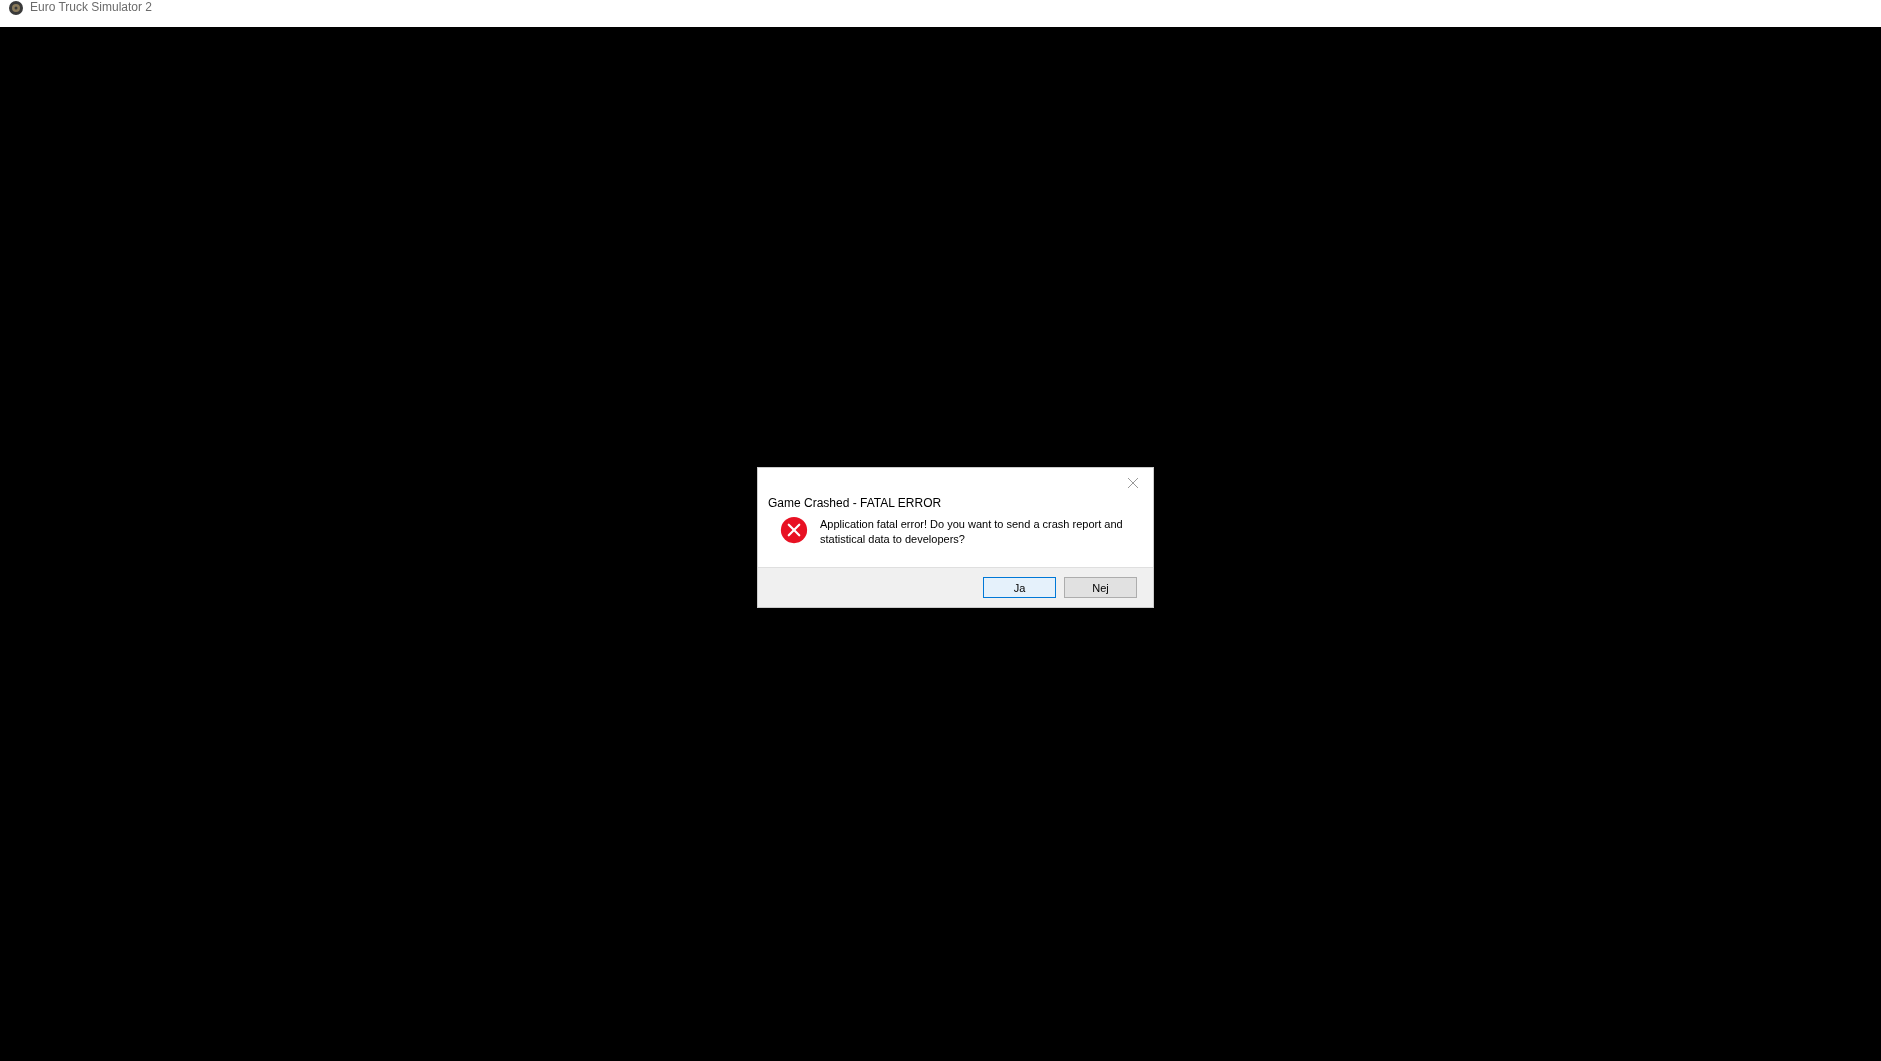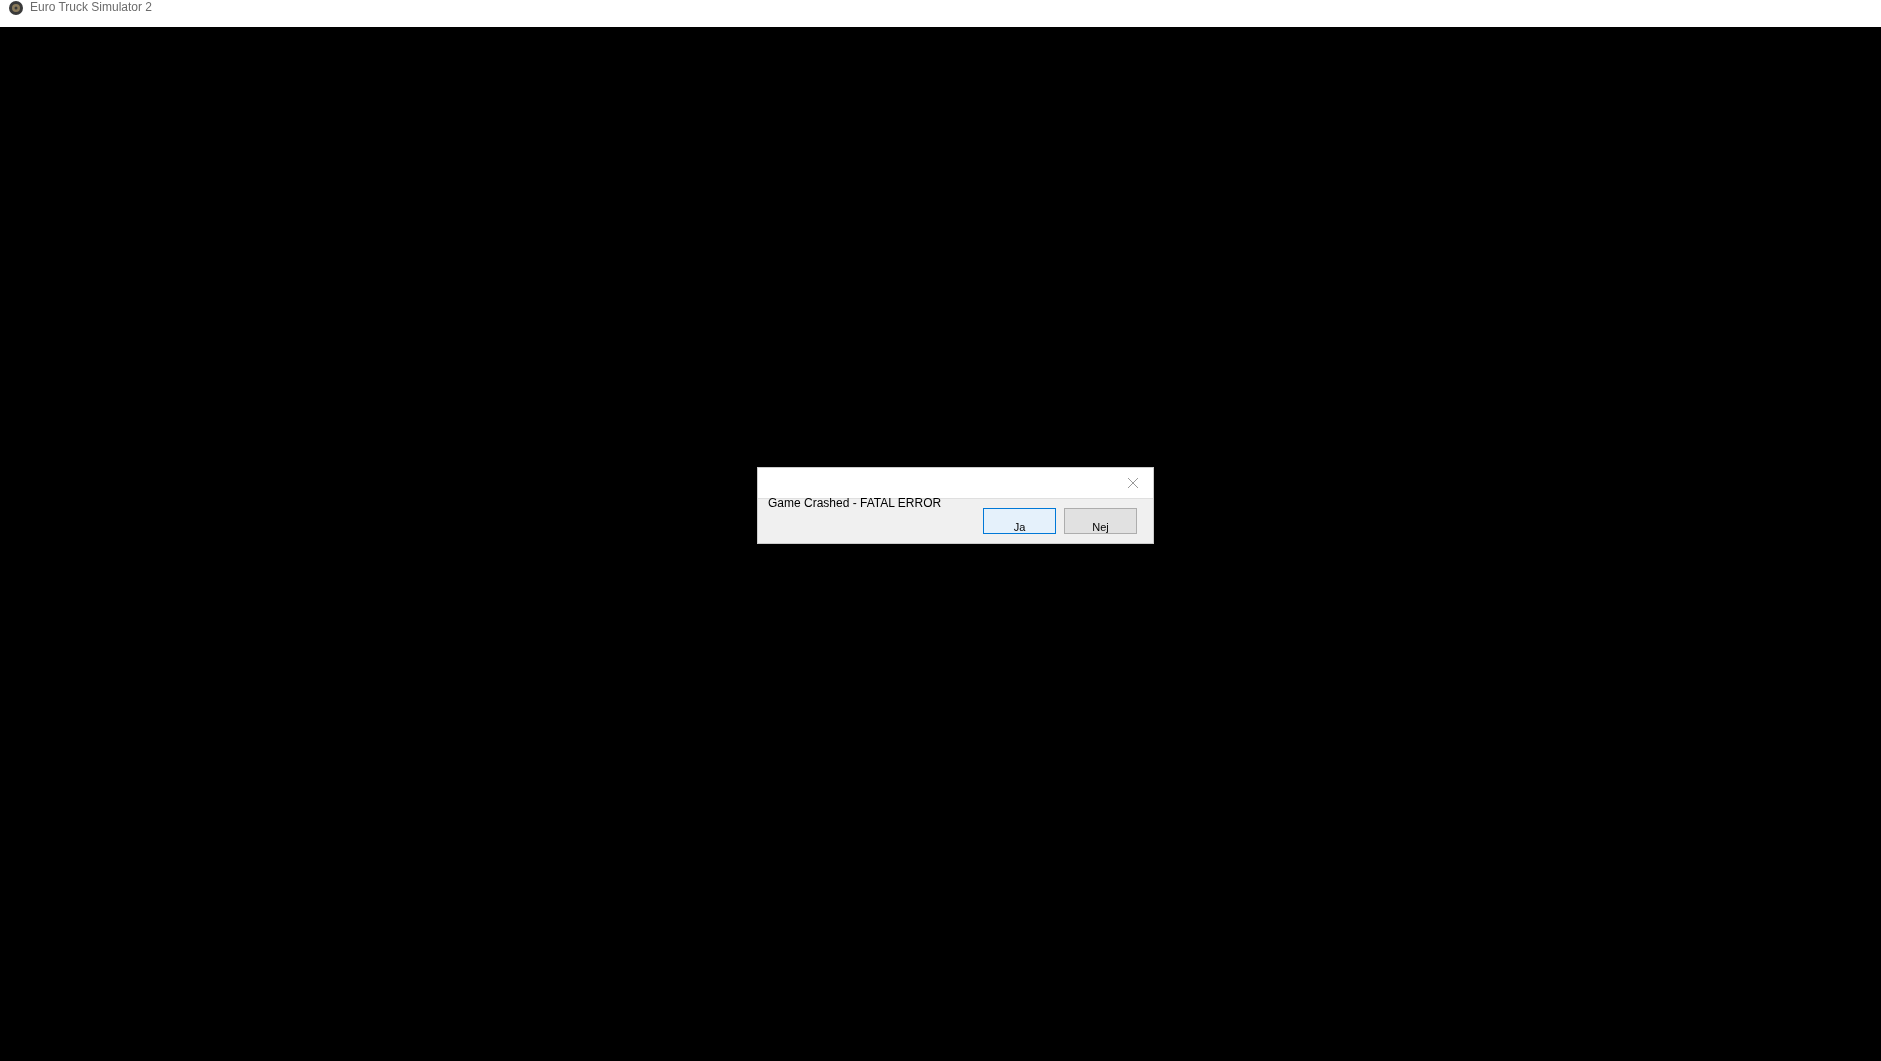--- a/index.html
+++ b/index.html
@@ -123,21 +123,21 @@
     }
     
     .dialog-button {
       min-width: 73px;
       height: 21px;
       font-size: 11px;
       font-family: inherit;
       background: #e1e1e1;
       border: 1px solid #adadad;
       cursor: pointer;
-      padding: 12px 12px;
+      padding: 4px 12px;
     }
     
     .dialog-button.primary {
       background: #e5f1fb;
       border: 1px solid #0078d7;
     }
   </style>
 </head>
 <body>
 
@@ -161,20 +161,30 @@
       <div class="close-btn">
         <span>
           <svg viewBox="0 0 10 10">
             <line x1="0" y1="0" x2="10" y2="10" stroke="currentColor" stroke-width="1"></line>
             <line x1="10" y1="0" x2="0" y2="10" stroke="currentColor" stroke-width="1"></line>
           </svg>
         </span>
       </div>
     </div>
 
+    <div class="dialog-body">
+      <span class="error-icon">
+        <svg viewBox="0 0 32 32" width="28" height="28">
+          <circle cx="16" cy="16" r="15" fill="#e81123"></circle>
+          <line x1="10" y1="10" x2="22" y2="22" stroke="#ffffff" stroke-width="2.5" stroke-linecap="round"></line>
+          <line x1="22" y1="10" x2="10" y2="22" stroke="#ffffff" stroke-width="2.5" stroke-linecap="round"></line>
+        </svg>
+      </span>
+      <div class="dialog-message">Application fatal error! Do you want to send a crash report and statistical data to developers?</div>
+    </div>
 
     <div class="dialog-footer">
       <button class="dialog-button primary">Ja</button>
       <button class="dialog-button">Nej</button>
     </div>
 
   </div>
 
 </div>
 

